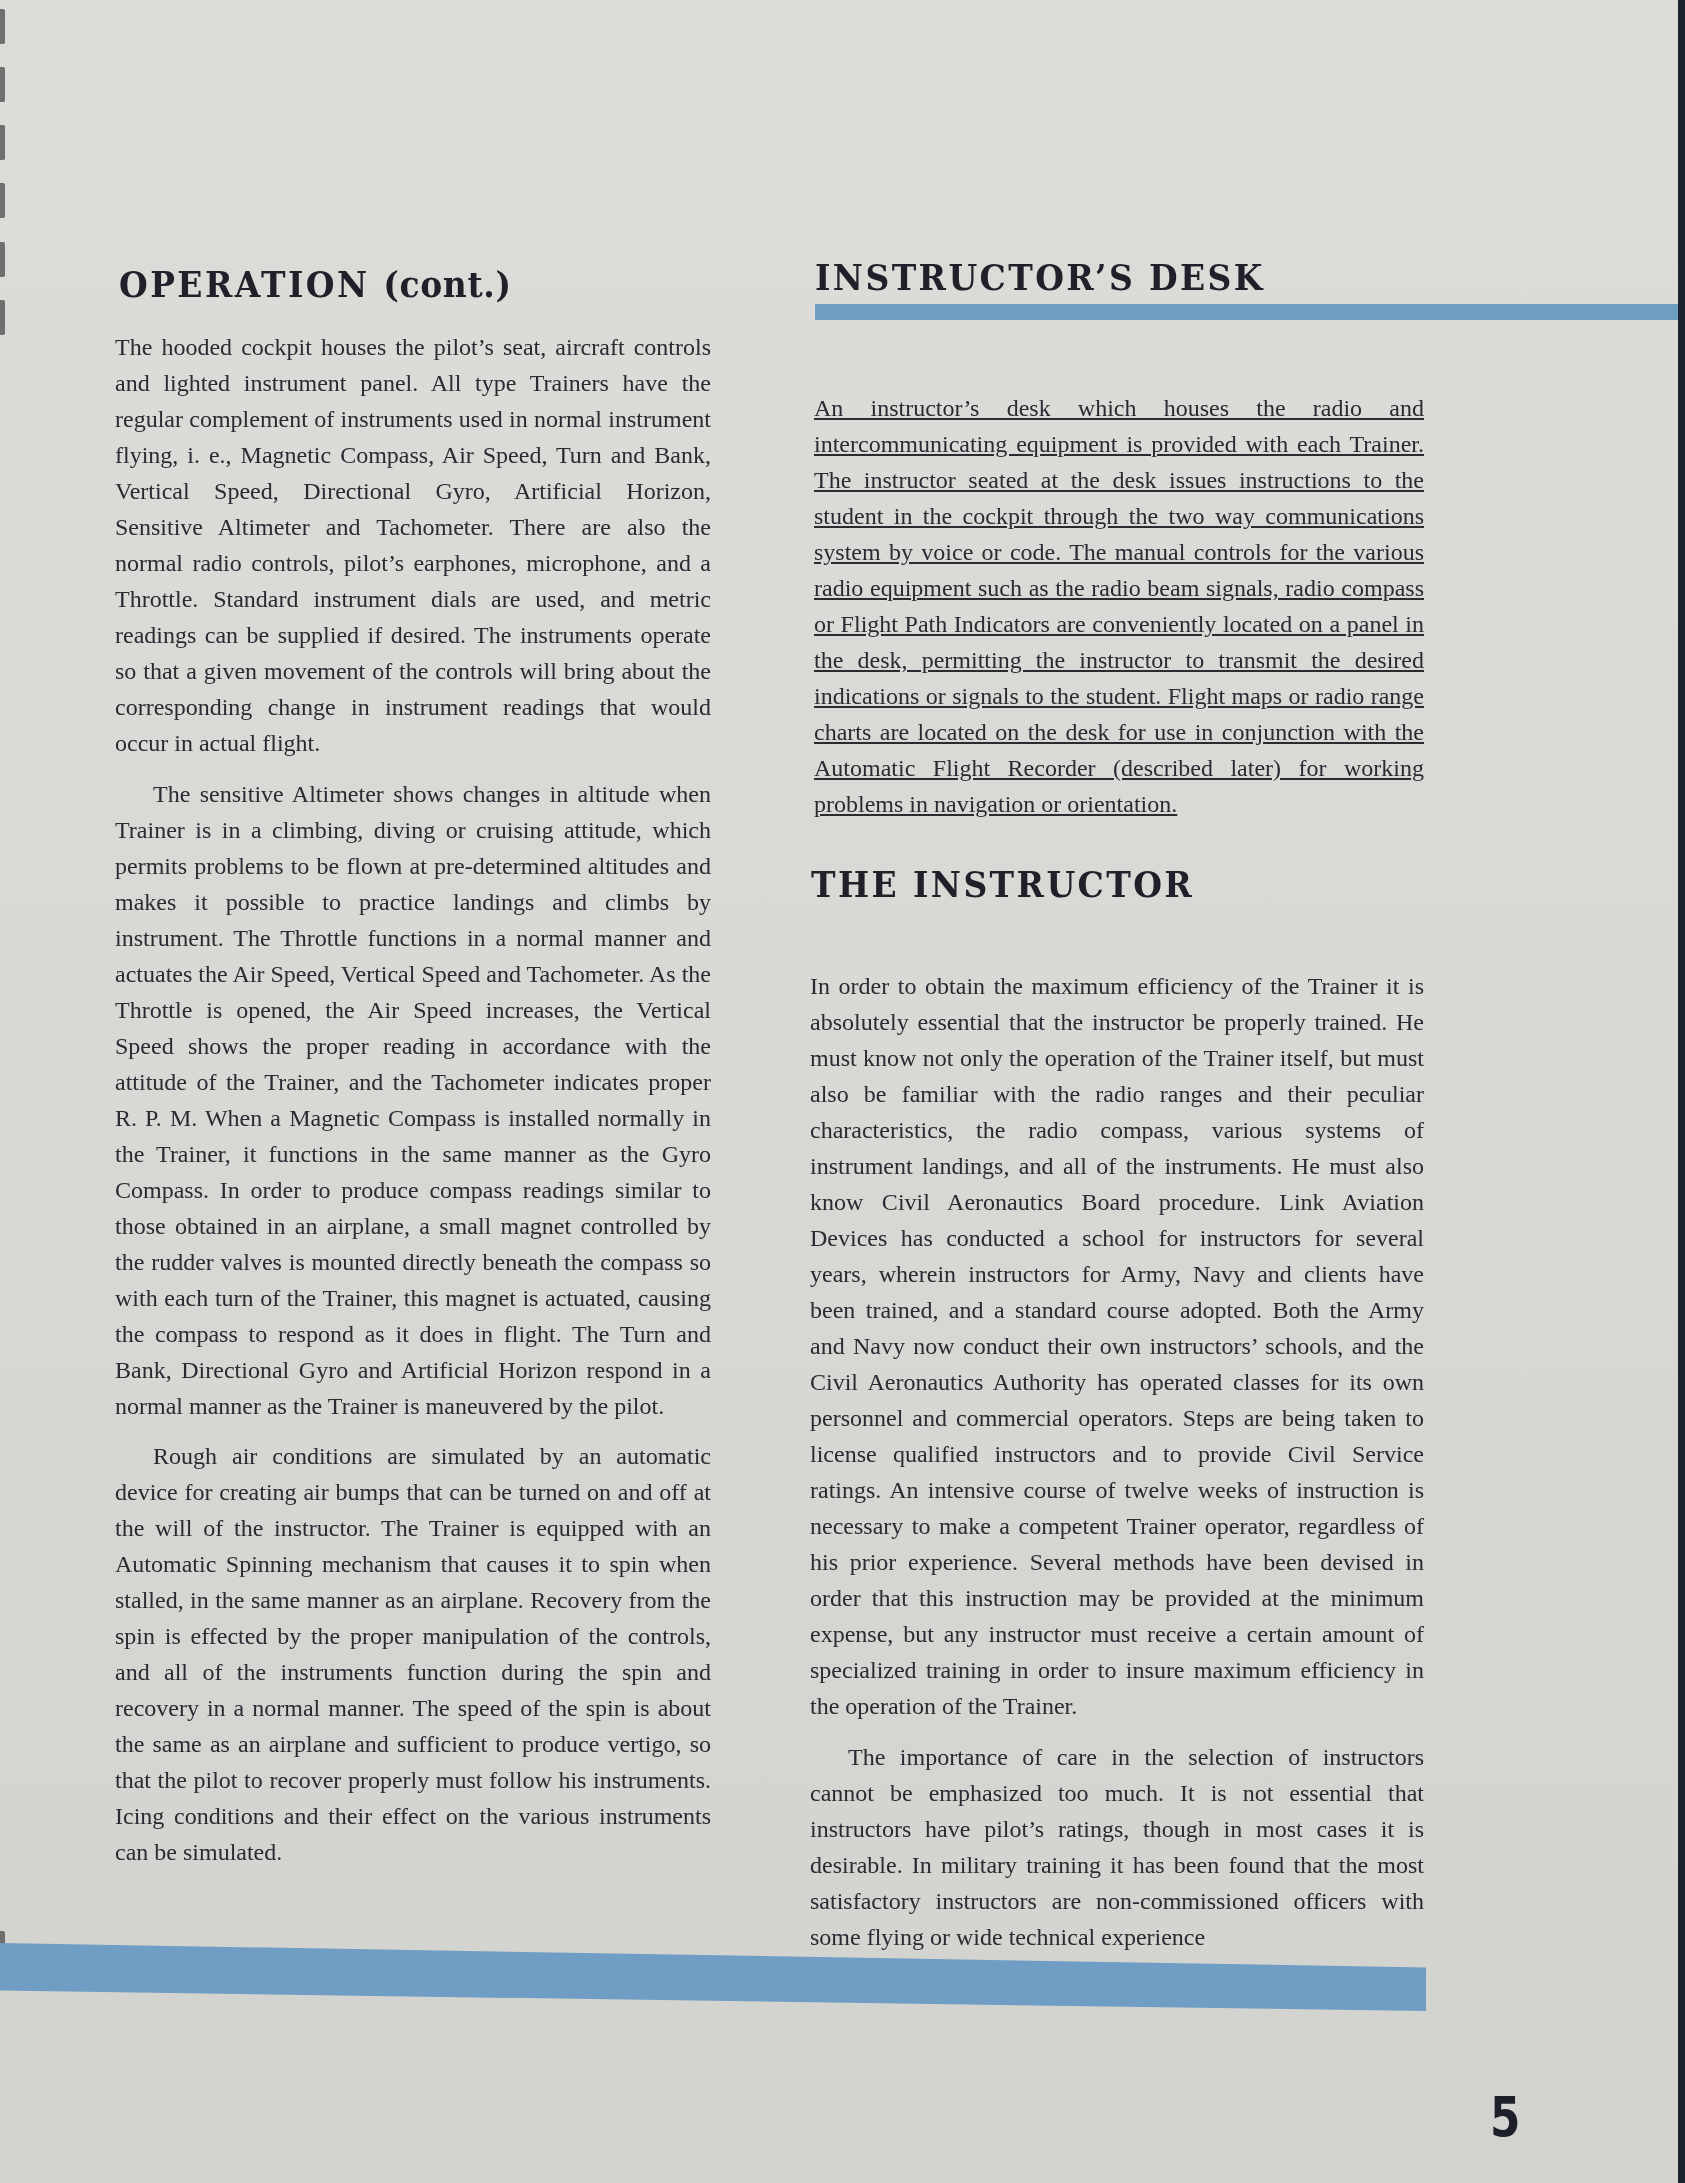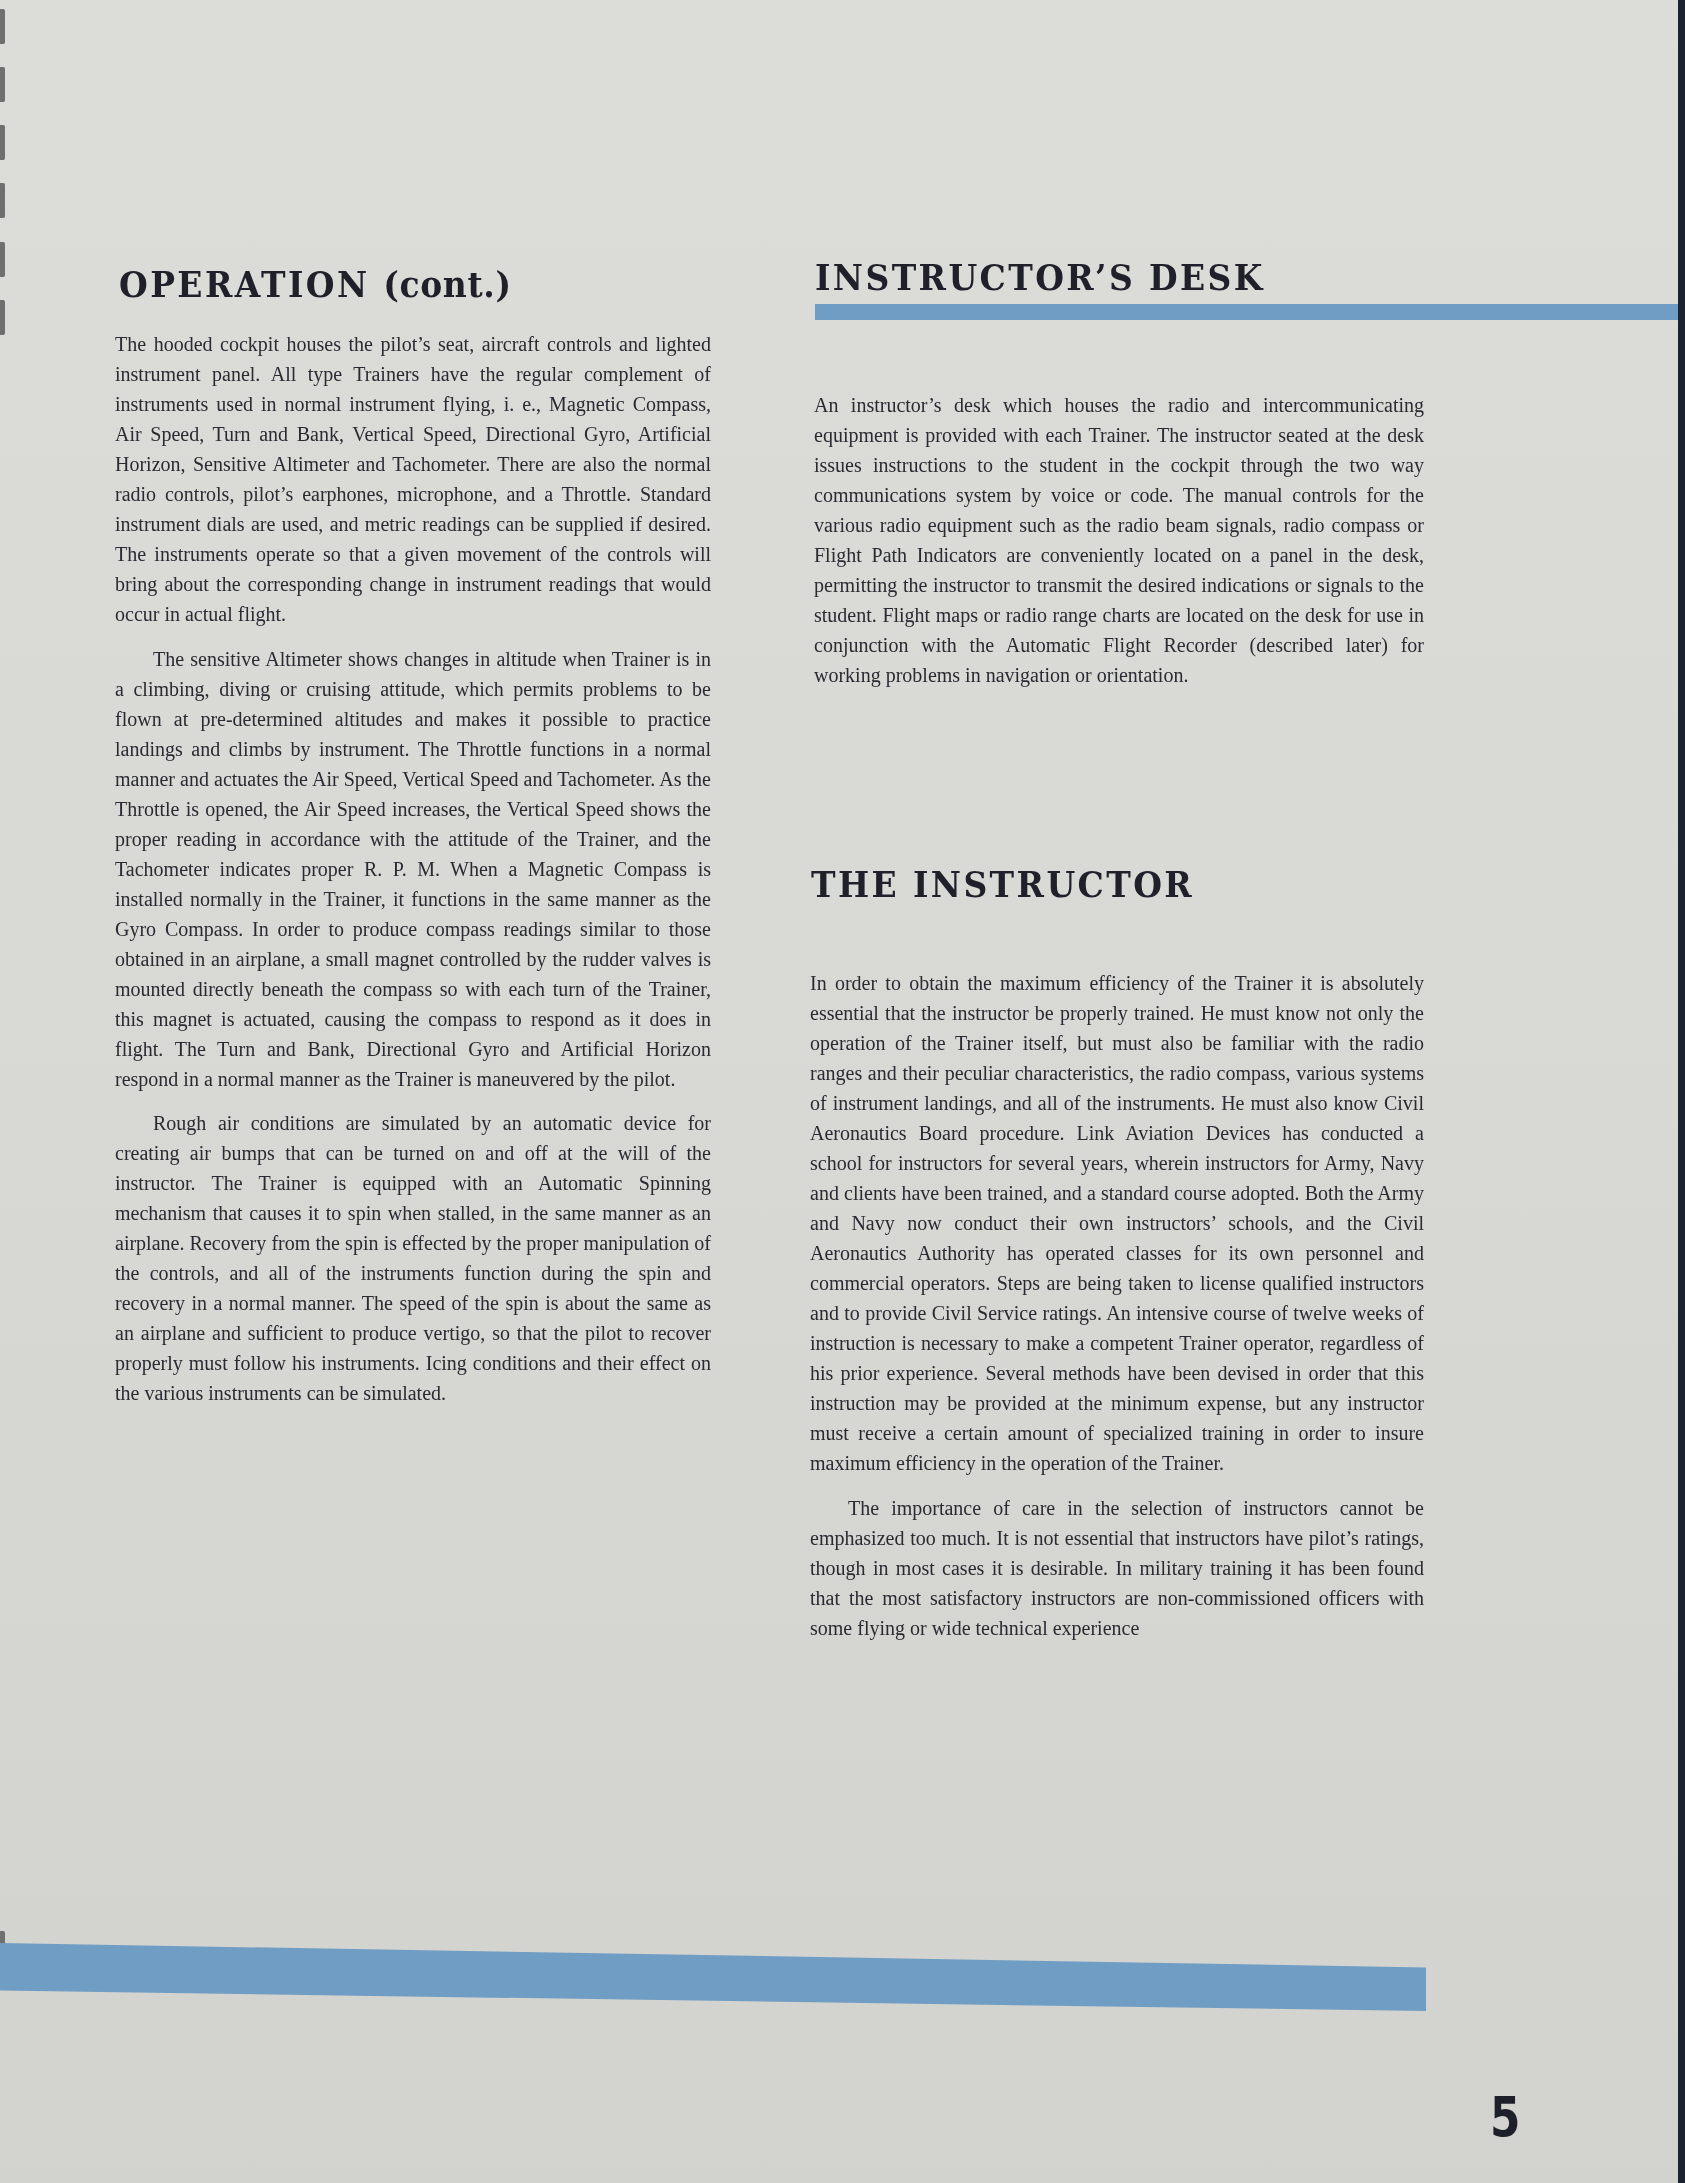--- a/index.html
+++ b/index.html
@@ -50,22 +50,22 @@
     }
     .heading .sub {
       letter-spacing: 0.6px;
     }
     .rule {
       position: absolute;
       background: #6f9dc4;
     }
     .col {
       position: absolute;
-      font-size: 20px;
-      line-height: 30px;
+      font-size: 24px;
+      line-height: 36px;
       text-align: justify;
       color: #2a2a33;
     }
     .col p {
       margin: 0 0 14.5px 0;
     }
     .col p.indent {
       text-indent: 38px;
     }
     .page-number {
@@ -105,21 +105,21 @@
     <p class="indent">The sensitive Altimeter shows changes in altitude when Trainer is in a climbing, diving or cruising attitude, which permits problems to be flown at pre-determined altitudes and makes it possible to practice landings and climbs by instrument. The Throttle functions in a normal manner and actuates the Air Speed, Vertical Speed and Tachometer. As the Throttle is opened, the Air Speed increases, the Vertical Speed shows the proper reading in accordance with the attitude of the Trainer, and the Tachometer indicates proper R. P. M. When a Magnetic Compass is installed normally in the Trainer, it functions in the same manner as the Gyro Compass. In order to produce compass readings similar to those obtained in an airplane, a small magnet controlled by the rudder valves is mounted directly beneath the compass so with each turn of the Trainer, this magnet is actuated, causing the compass to respond as it does in flight. The Turn and Bank, Directional Gyro and Artificial Horizon respond in a normal manner as the Trainer is maneuvered by the pilot.</p>
     <p class="indent">Rough air conditions are simulated by an automatic device for creating air bumps that can be turned on and off at the will of the instructor. The Trainer is equipped with an Automatic Spinning mechanism that causes it to spin when stalled, in the same manner as an airplane. Recovery from the spin is effected by the proper manipulation of the controls, and all of the instruments function during the spin and recovery in a normal manner. The speed of the spin is about the same as an airplane and sufficient to produce vertigo, so that the pilot to recover properly must follow his instruments. Icing conditions and their effect on the various instruments can be simulated.</p>
   </div>
 
   <div class="heading" style="left:815px; top:257px;">
     <span>INSTRUCTOR’S DESK</span>
   </div>
 
   <div class="rule" style="left:815px; top:304px; width:863px; height:15.7px;"></div>
 
-  <div class="col" style="left:814px; top:390px; width:610px;">
+  <div class="col" style="left:814px; top:390px; width:610px;text-decoration:underline;">
     <p>An instructor’s desk which houses the radio and intercommunicating equipment is provided with each Trainer. The instructor seated at the desk issues instructions to the student in the cockpit through the two way communications system by voice or code. The manual controls for the various radio equipment such as the radio beam signals, radio compass or Flight Path Indicators are conveniently located on a panel in the desk, permitting the instructor to transmit the desired indications or signals to the student. Flight maps or radio range charts are located on the desk for use in conjunction with the Automatic Flight Recorder (described later) for working problems in navigation or orientation.</p>
   </div>
 
   <div class="heading" style="left:811px; top:864px;">
     <span>THE INSTRUCTOR</span>
   </div>
 
   <div class="col" style="left:810px; top:926px; width:614px;margin-top:42px;">
     <p>In order to obtain the maximum efficiency of the Trainer it is absolutely essential that the instructor be properly trained. He must know not only the operation of the Trainer itself, but must also be familiar with the radio ranges and their peculiar characteristics, the radio compass, various systems of instrument landings, and all of the instruments. He must also know Civil Aeronautics Board procedure. Link Aviation Devices has conducted a school for instructors for several years, wherein instructors for Army, Navy and clients have been trained, and a standard course adopted. Both the Army and Navy now conduct their own instructors’ schools, and the Civil Aeronautics Authority has operated classes for its own personnel and commercial operators. Steps are being taken to license qualified instructors and to provide Civil Service ratings. An intensive course of twelve weeks of instruction is necessary to make a competent Trainer operator, regardless of his prior experience. Several methods have been devised in order that this instruction may be provided at the minimum expense, but any instructor must receive a certain amount of specialized training in order to insure maximum efficiency in the operation of the Trainer.</p>
     <p class="indent">The importance of care in the selection of instructors cannot be emphasized too much. It is not essential that instructors have pilot’s ratings, though in most cases it is desirable. In military training it has been found that the most satisfactory instructors are non-commissioned officers with some flying or wide technical experience</p>

